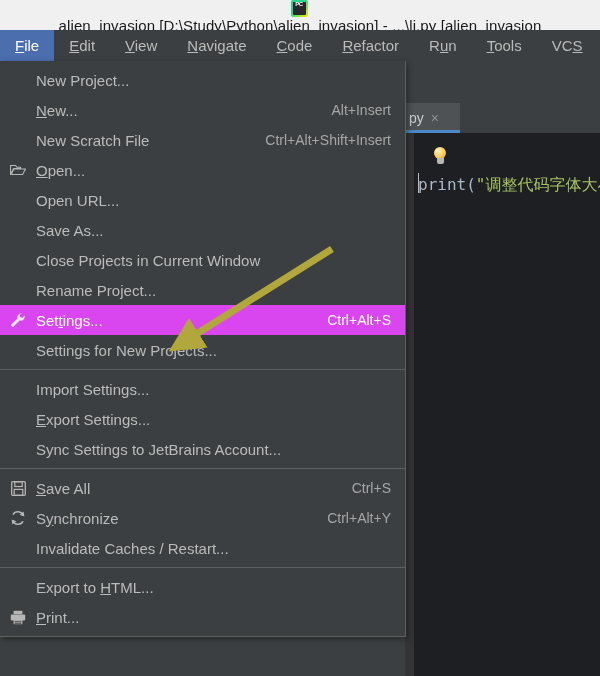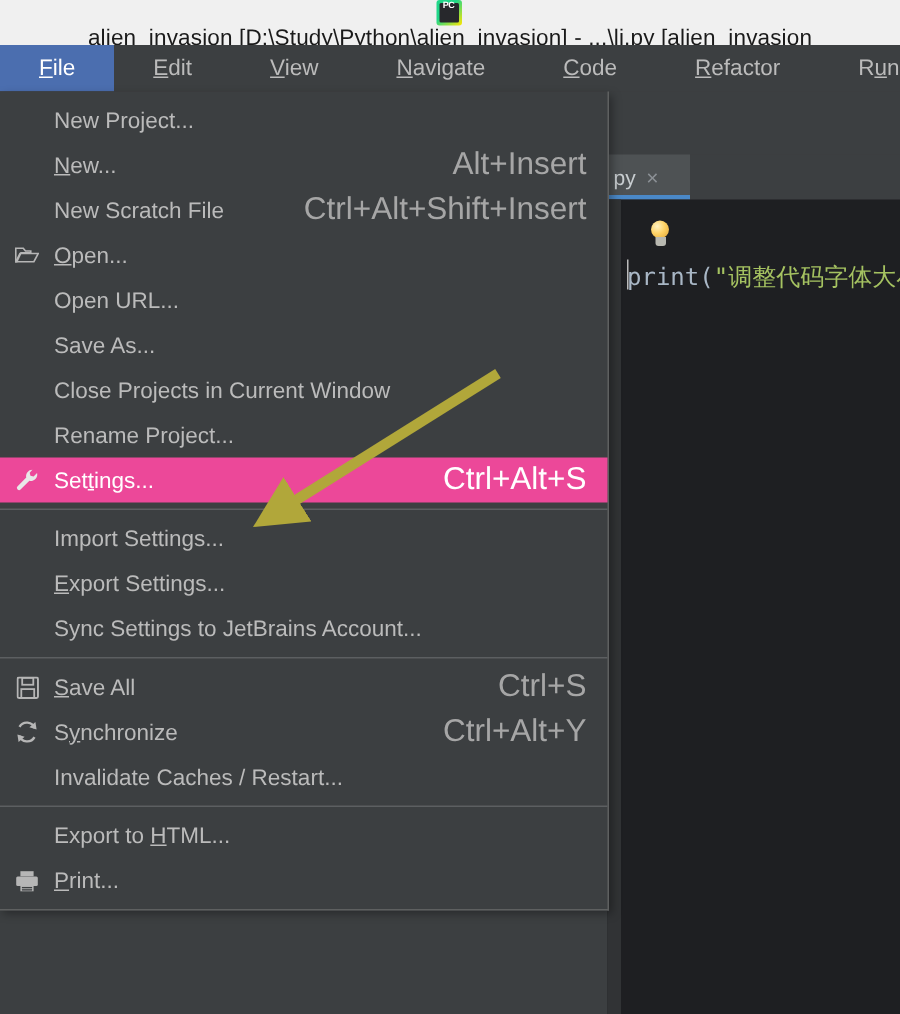--- a/index.html
+++ b/index.html
@@ -69,21 +69,21 @@
     left: 0; top: 30px;
     width: 600px; height: 31px;
     background: #3c3f41;
     display: flex;
     align-items: stretch;
     overflow: hidden;
   }
   .menubar-item {
     display: flex;
     align-items: center;
-    padding: 0 26px;
+    padding: 0 15px;
     font-size: 15px;
     color: #bbbbbb;
     white-space: nowrap;
     cursor: default;
   }
   .menubar-item.active {
     background: #4b6eaf;
     color: #ffffff;
   }
   .mn { text-decoration: underline; }
@@ -190,21 +190,21 @@
   }
   .menu-row {
     position: relative;
     height: 30px;
     display: flex;
     align-items: center;
     cursor: default;
     box-sizing: border-box;
   }
   .menu-row.selected {
-    background: #ec4899;
+    background: #d946ef;
   }
   .menu-icon {
     position: absolute;
     left: 8px;
     top: 0;
     height: 30px;
     width: 20px;
     display: flex;
     align-items: center;
     justify-content: center;
@@ -213,21 +213,21 @@
     margin-left: 36px;
     font-size: 15px;
     color: #bbbbbb;
     white-space: nowrap;
   }
   .menu-row.selected .menu-label,
   .menu-row.selected .menu-accel { color: #ffffff; }
   .menu-accel {
     position: absolute;
     right: 14px;
-    font-size: 21px;
+    font-size: 14px;
     color: #a6a6a6;
     white-space: nowrap;
   }
   .submenu-arrow {
     position: absolute;
     right: 12px;
     width: 0; height: 0;
     border-left: 6px solid #b0b0b0;
     border-top: 4.5px solid transparent;
     border-bottom: 4.5px solid transparent;
@@ -344,20 +344,23 @@
       <span class="menu-label">Rename Project...</span>
     </div>
     <div class="menu-row selected">
       <span class="menu-icon">
         <svg width="16" height="16" viewBox="0 0 16 16">
           <path d="M11.6 1.2a4.2 4.2 0 0 0-4.1 5.2L1.6 12.3a1.5 1.5 0 0 0 2.1 2.1l5.9-5.9a4.2 4.2 0 0 0 5.1-5.1l-2.3 2.3-2.1-0.5-0.5-2.1z" fill="#e8e8e8"></path>
         </svg>
       </span>
       <span class="menu-label">Set<span class="mn">t</span>ings...</span>
       <span class="menu-accel">Ctrl+Alt+S</span>
+    </div>
+    <div class="menu-row">
+      <span class="menu-label">Settings for New Projects...</span>
     </div>
     <div class="menu-sep"></div>
     <div class="menu-row">
       <span class="menu-label">Import Settings...</span>
     </div>
     <div class="menu-row">
       <span class="menu-label"><span class="mn">E</span>xport Settings...</span>
     </div>
     <div class="menu-row">
       <span class="menu-label">Sync Settings to JetBrains Account...</span>

